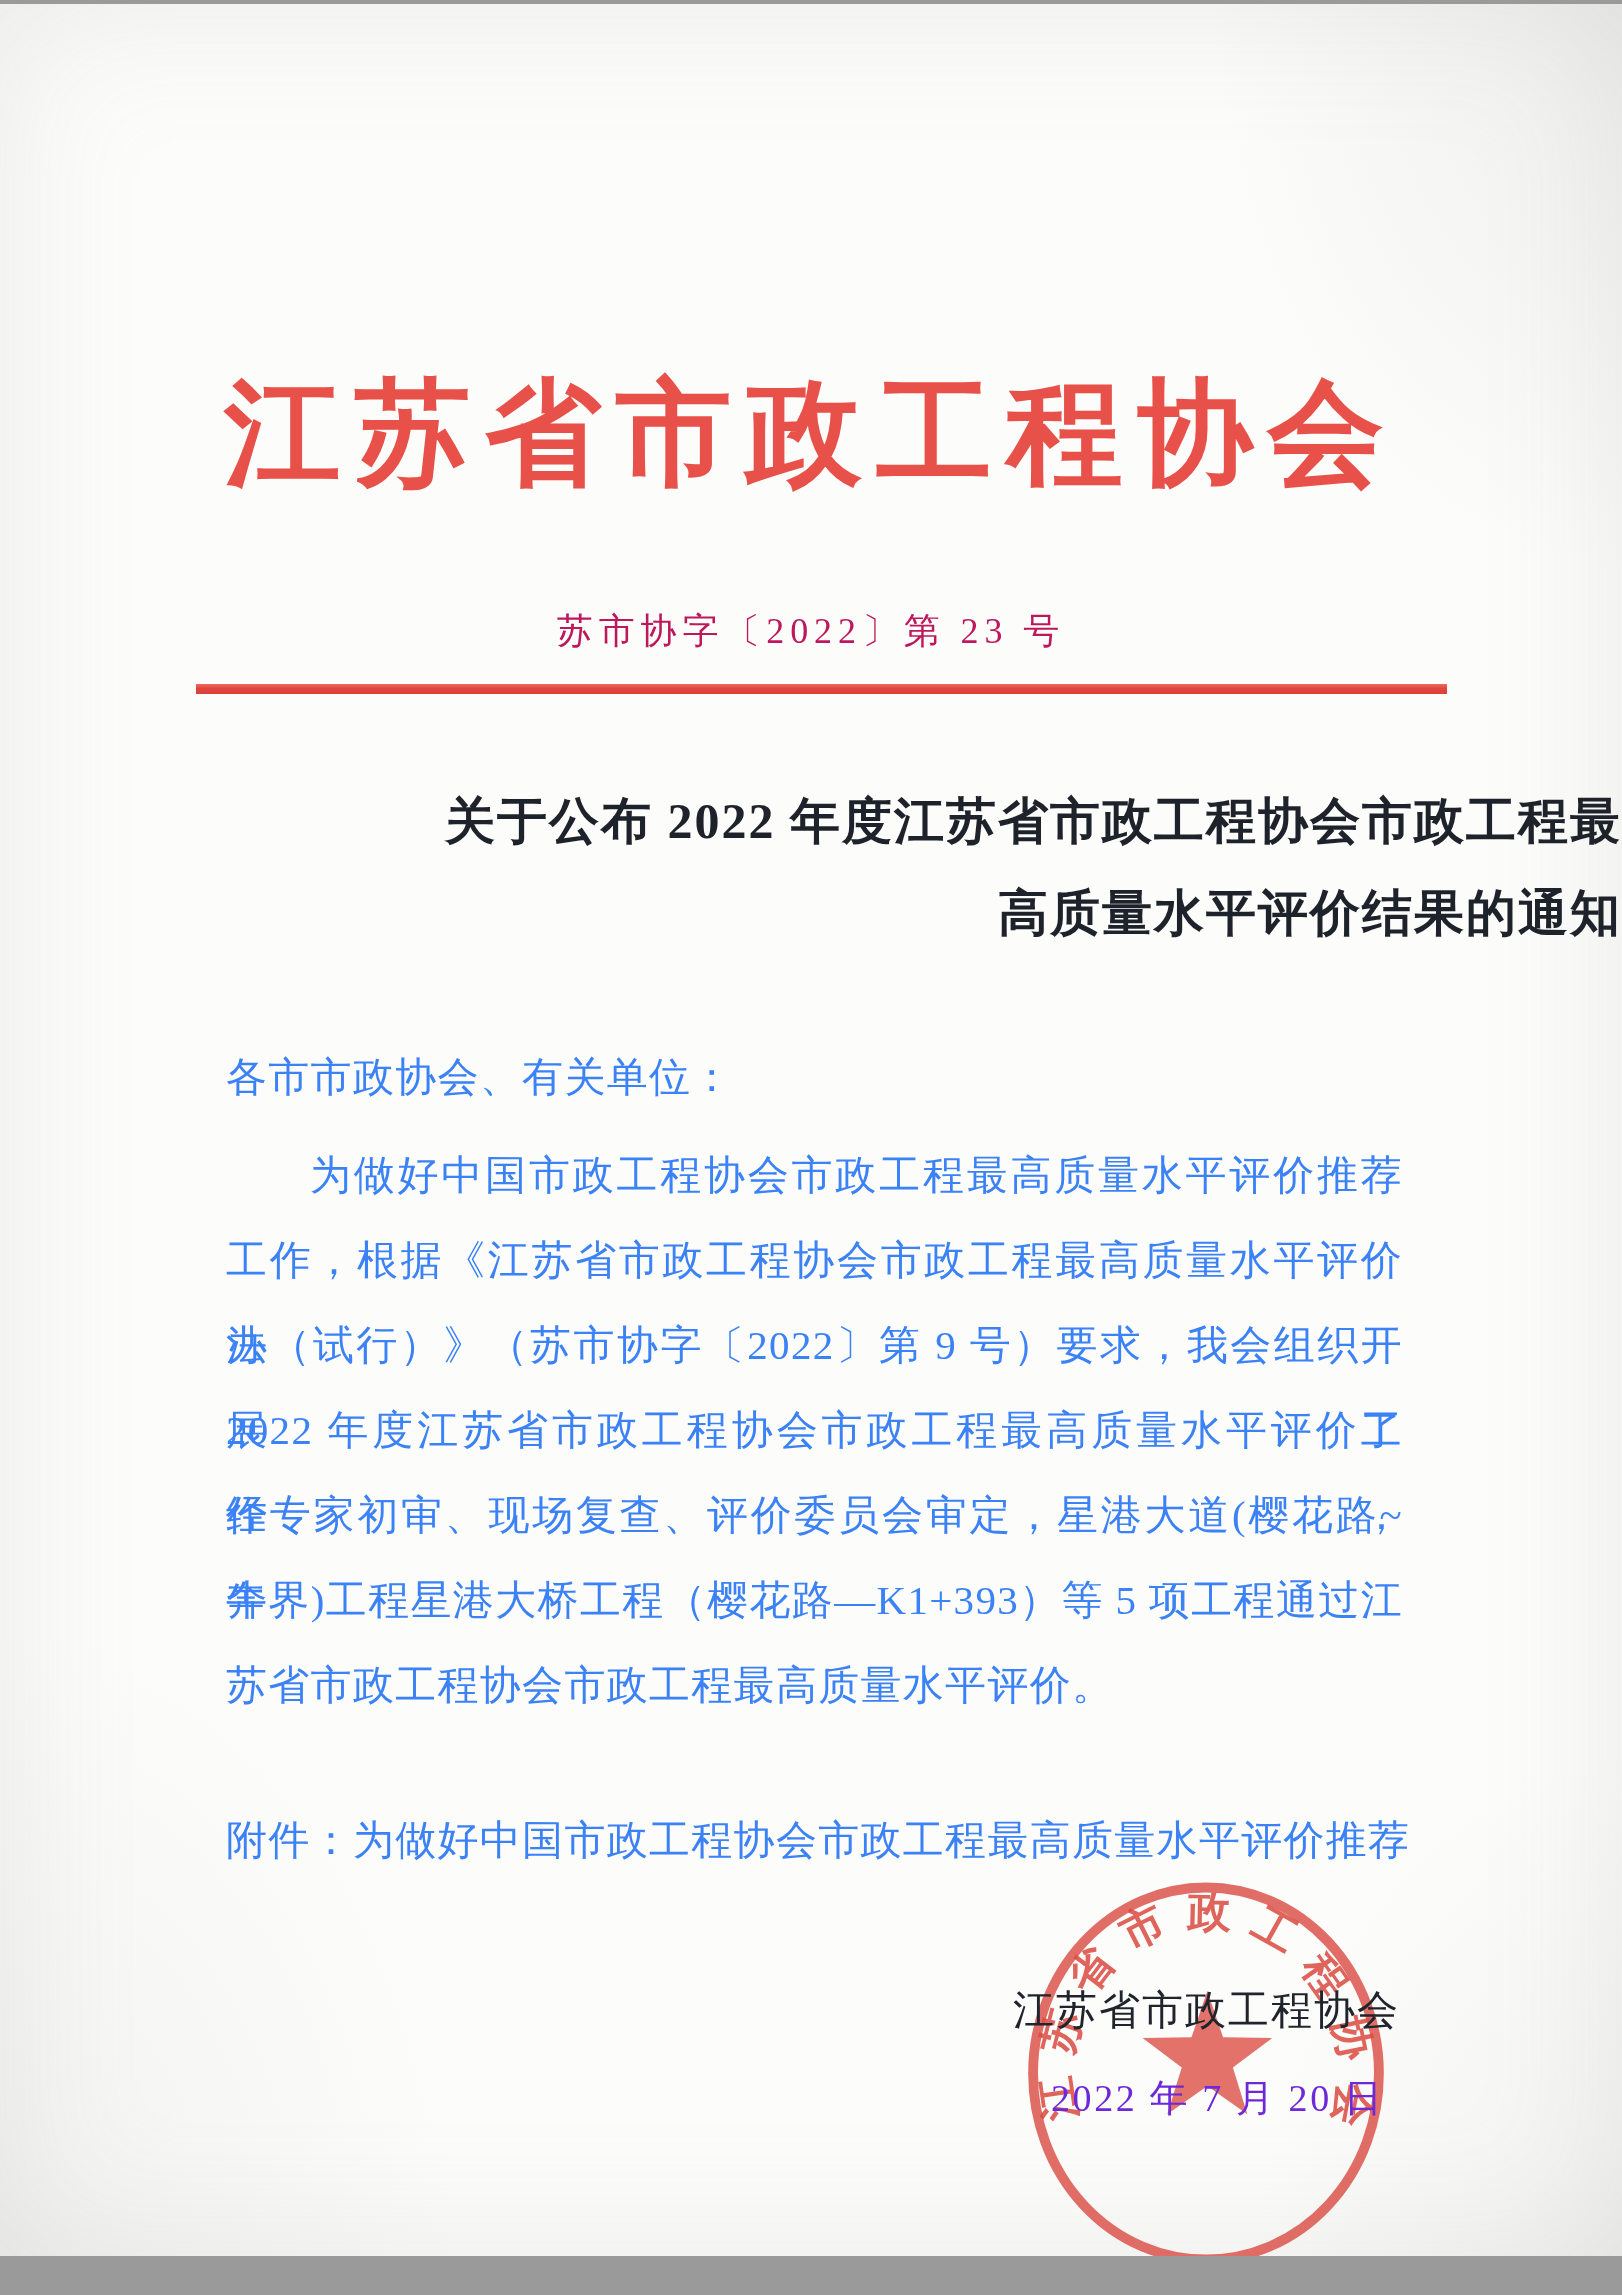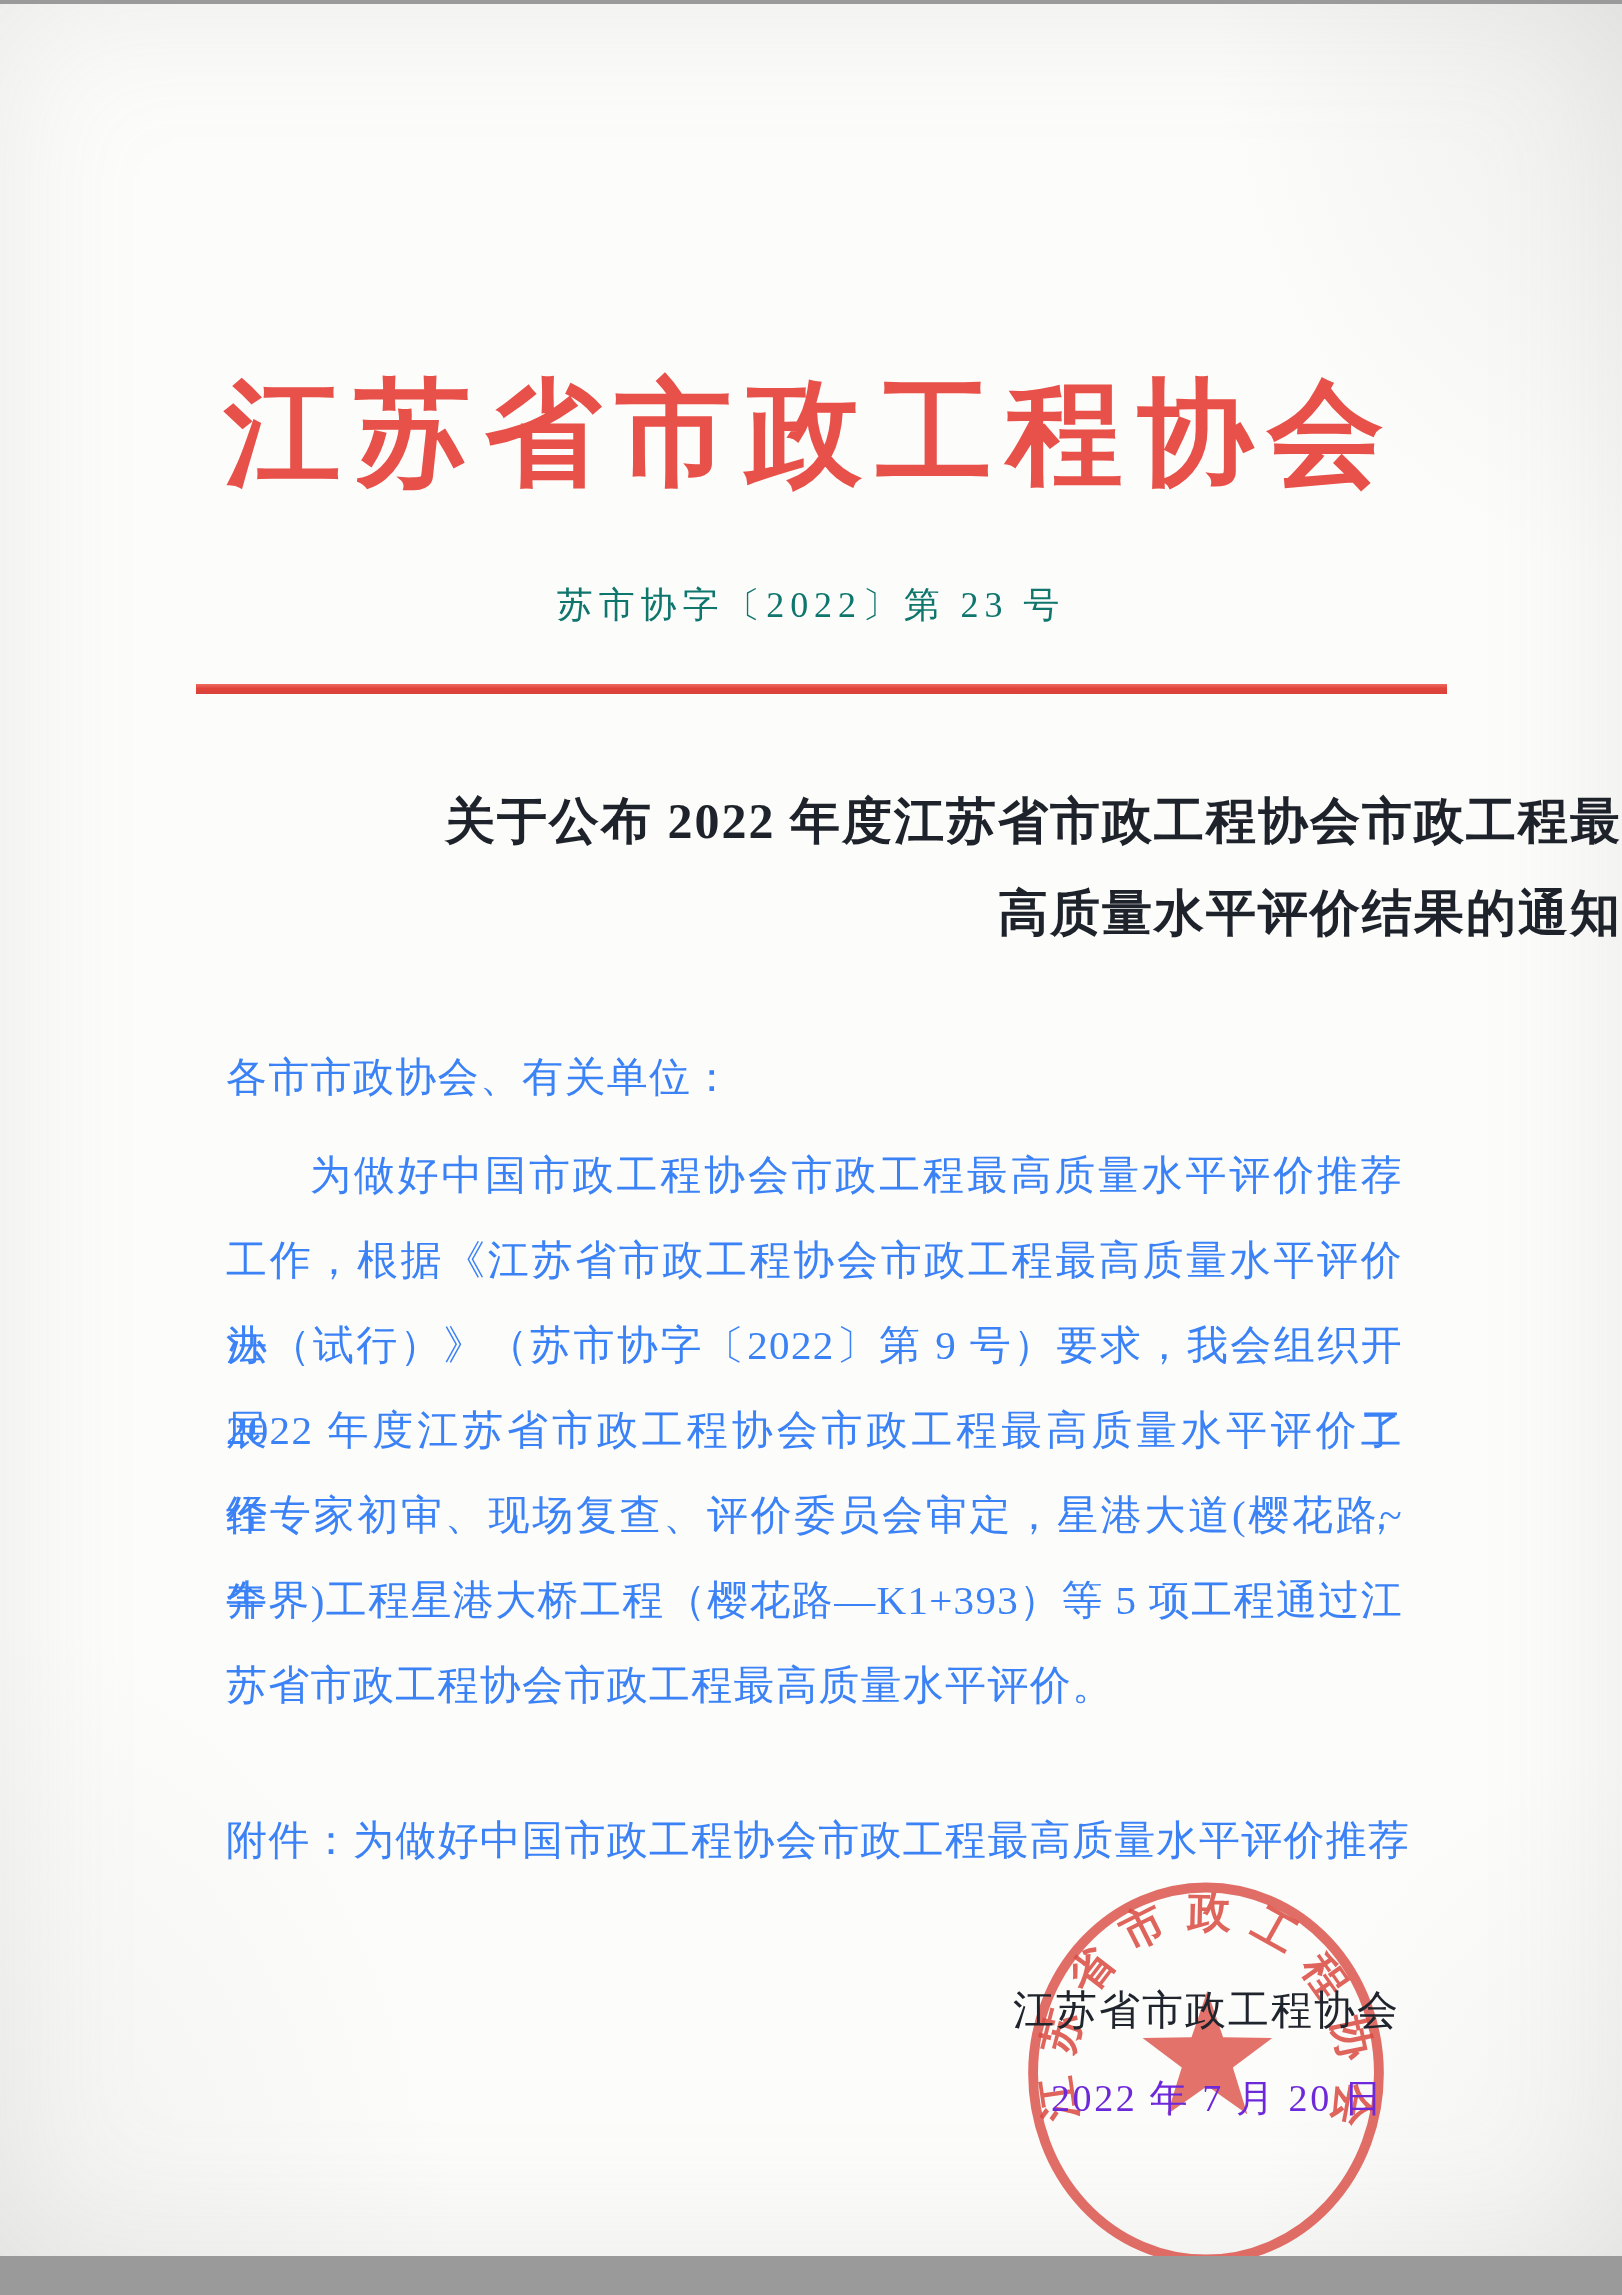--- a/index.html
+++ b/index.html
@@ -29,25 +29,25 @@
     top: 352px; left: 0; width: 100%;
     text-align: center;
     font-size: 116px;
     font-weight: 700;
     letter-spacing: 14.4px;
     color: #e8514a;
     white-space: nowrap;
   }
   .doc-number {
     position: absolute;
-    top: 577px; left: 0; width: 100%;
+    top: 603px; left: 0; width: 100%;
     text-align: center;
     font-size: 36px;
     letter-spacing: 5.9px;
-    color: #0f766e;
+    color: #be185d;
     white-space: nowrap;
   }
   .red-rule {
     position: absolute;
     top: 680px; left: 196px;
     width: 1251px; height: 9.8px;
     background: linear-gradient(180deg, #ef6a60, #e1443b 45%, #d8423a);
   }
 
   .doc-title {

